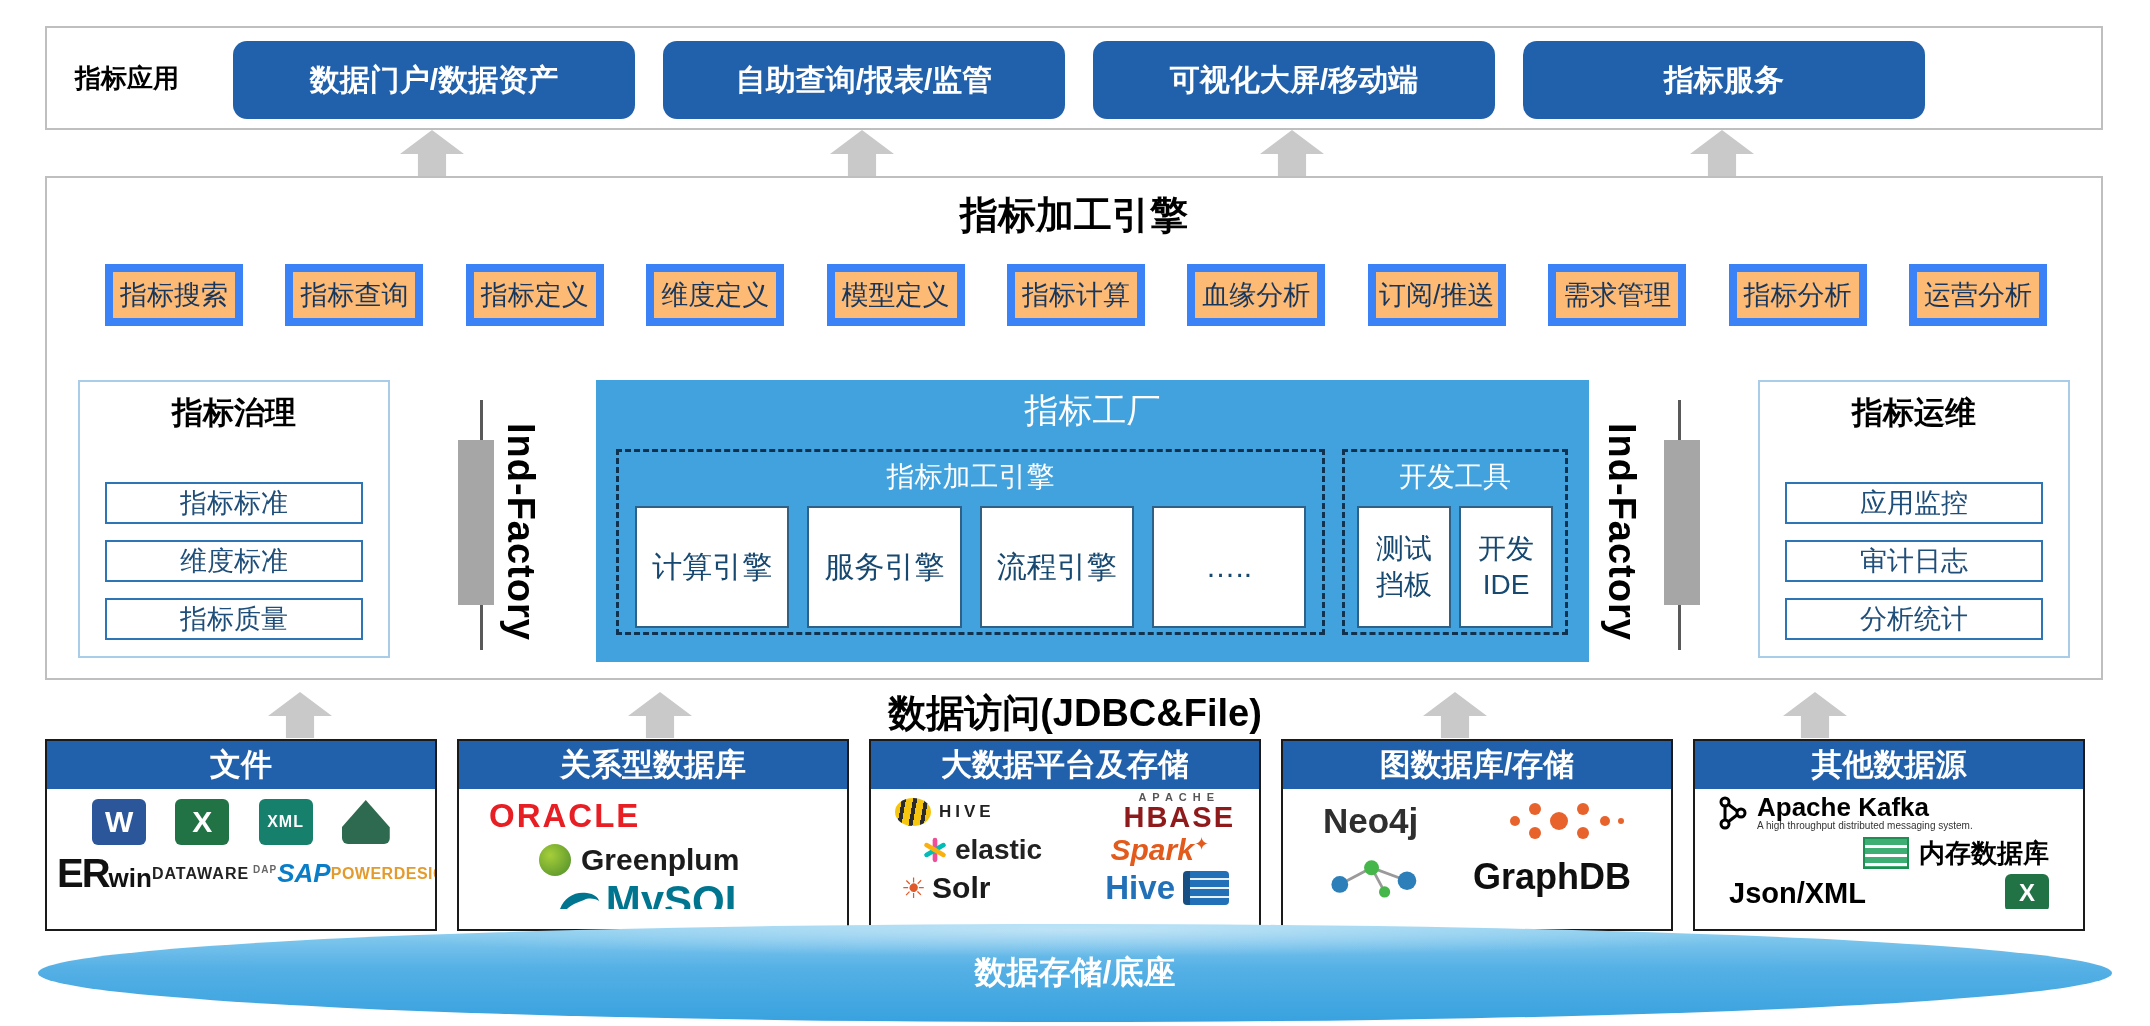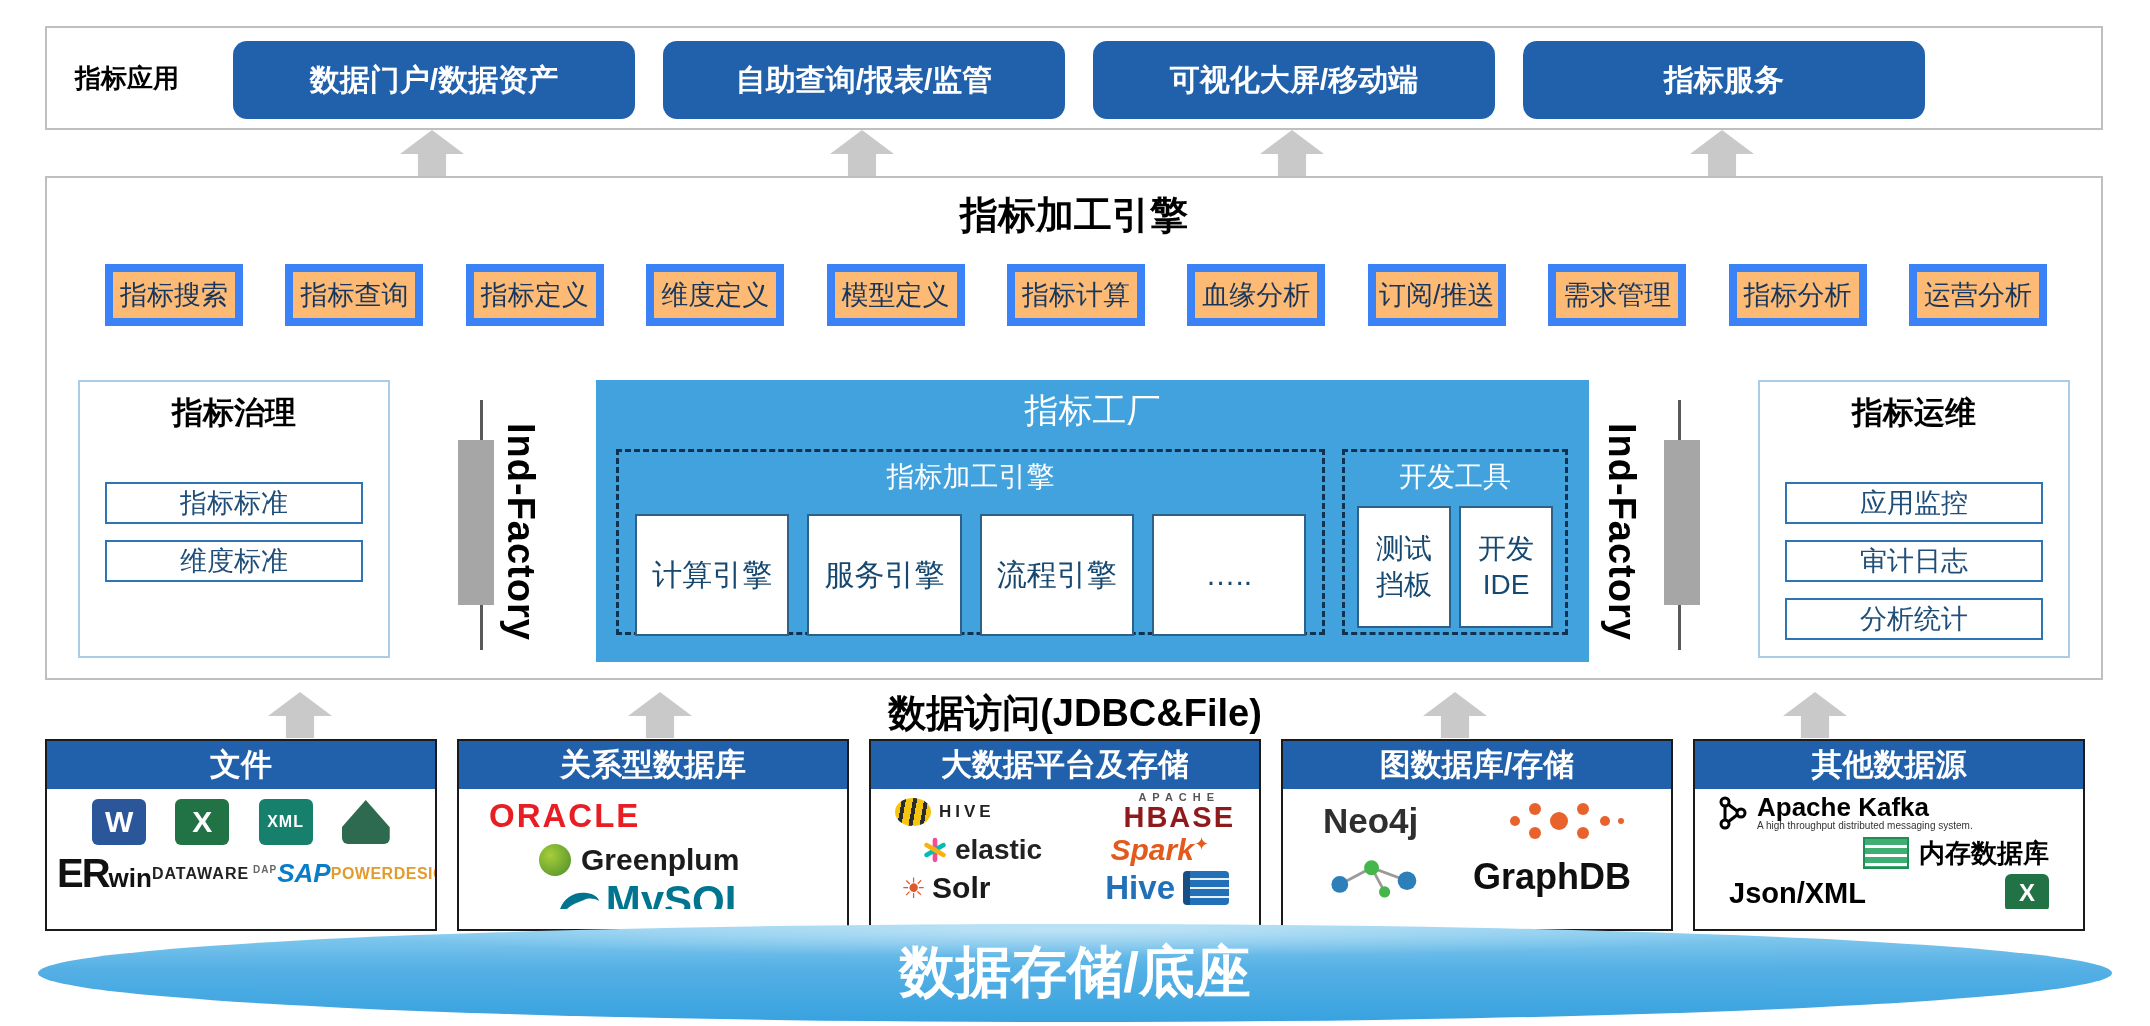--- a/index.html
+++ b/index.html
@@ -31,21 +31,21 @@
 
   .vline{position:absolute;width:3px;height:250px;background:#595959}
   .vbar{position:absolute;width:36px;height:165px;background:#A6A6A6}
   .vtext{position:absolute;writing-mode:vertical-rl;text-orientation:mixed;height:244px;display:flex;
     align-items:center;justify-content:center;font-size:38px;font-weight:600;color:#000;letter-spacing:1px}
 
   .factory{position:absolute;left:549px;top:202px;width:993px;height:282px;background:#41A2DE}
   .factory-title{position:absolute;top:8px;width:100%;text-align:center;color:#fff;font-size:34px;font-weight:500}
   .dash-group{position:absolute;top:69px;height:186px;border:3px dashed #10324F}
   .group-title{position:absolute;top:6px;width:100%;text-align:center;color:#fff;font-size:28px;font-weight:500}
-  .engine-row{position:absolute;left:16px;right:16px;top:62px;height:122px;display:flex;gap:18px}
+  .engine-row{position:absolute;left:16px;right:16px;top:54px;height:122px;display:flex;gap:18px}
   .engine-box{flex:1;background:#fff;border:2px solid #2F6186;display:flex;align-items:center;justify-content:center;
     font-size:30px;font-weight:500;color:#17486F}
   .dev-row{position:absolute;left:12px;right:12px;top:54px;height:122px;display:flex;gap:8px}
   .dev-box{flex:1;background:#fff;border:2px solid #2F6186;display:flex;flex-direction:column;align-items:center;
     justify-content:center;font-size:28px;font-weight:500;color:#17486F;line-height:1.3}
 
   
   .data-access{position:absolute;top:688px;width:100%;text-align:center;font-size:38px;font-weight:700}
 
   
@@ -103,21 +103,21 @@
   .kafka-tag{font-size:10px;color:#333}
   .memtable{display:inline-block;width:46px;height:32px;border:2px solid #1E8E53;
     background:repeating-linear-gradient(180deg,#3FAE75 0 6px,#fff 6px 9px)}
   .memdb{font-size:26px;font-weight:700;margin-left:10px}
   .jsonxml{font-size:29px;font-weight:800}
 
   
   .base-ellipse{position:absolute;left:38px;top:924px;width:2074px;height:98px;border-radius:50%;
     background:radial-gradient(ellipse 60% 45% at 50% 6%,rgba(255,255,255,.45),transparent 60%),
                linear-gradient(180deg,#8FD0F0 0%,#55B0E5 45%,#38A2DF 100%);
-    display:flex;align-items:center;justify-content:center;color:#fff;font-size:56px;font-weight:600}
+    display:flex;align-items:center;justify-content:center;color:#fff;font-size:32px;font-weight:600}
 </style>
 </head>
 <body>
 
 <div class="canvas">
 
   <div class="sec-top">
     <div class="app-label">指标应用</div>
     <div class="app-btn" style="left:186px">数据门户/数据资产</div>
     <div class="app-btn" style="left:616px">自助查询/报表/监管</div>
@@ -144,20 +144,21 @@
       <div class="module">订阅/推送</div>
       <div class="module">需求管理</div>
       <div class="module">指标分析</div>
       <div class="module">运营分析</div>
     </div>
 
     <div class="panel" style="left:31px;top:202px">
       <div class="panel-title">指标治理</div>
       <div class="panel-item" style="top:100px">指标标准</div>
       <div class="panel-item" style="top:158px">维度标准</div>
+      <div class="panel-item" style="top:216px">指标质量</div>
     </div>
 
     <div class="vline" style="left:433px;top:222px"></div>
     <div class="vbar" style="left:411px;top:262px"></div>
     <div class="vtext" style="left:452px;top:232px">Ind-Factory</div>
 
     <div class="factory">
       <div class="factory-title">指标工厂</div>
 
       <div class="dash-group" style="left:20px;width:709px">

